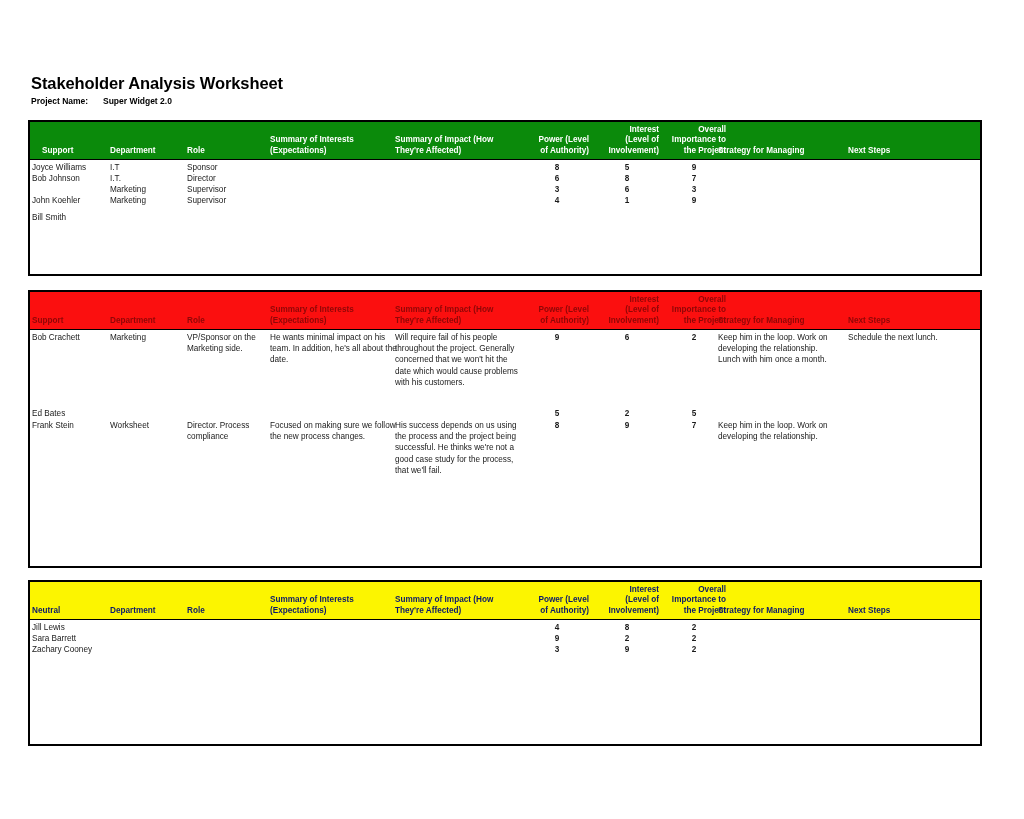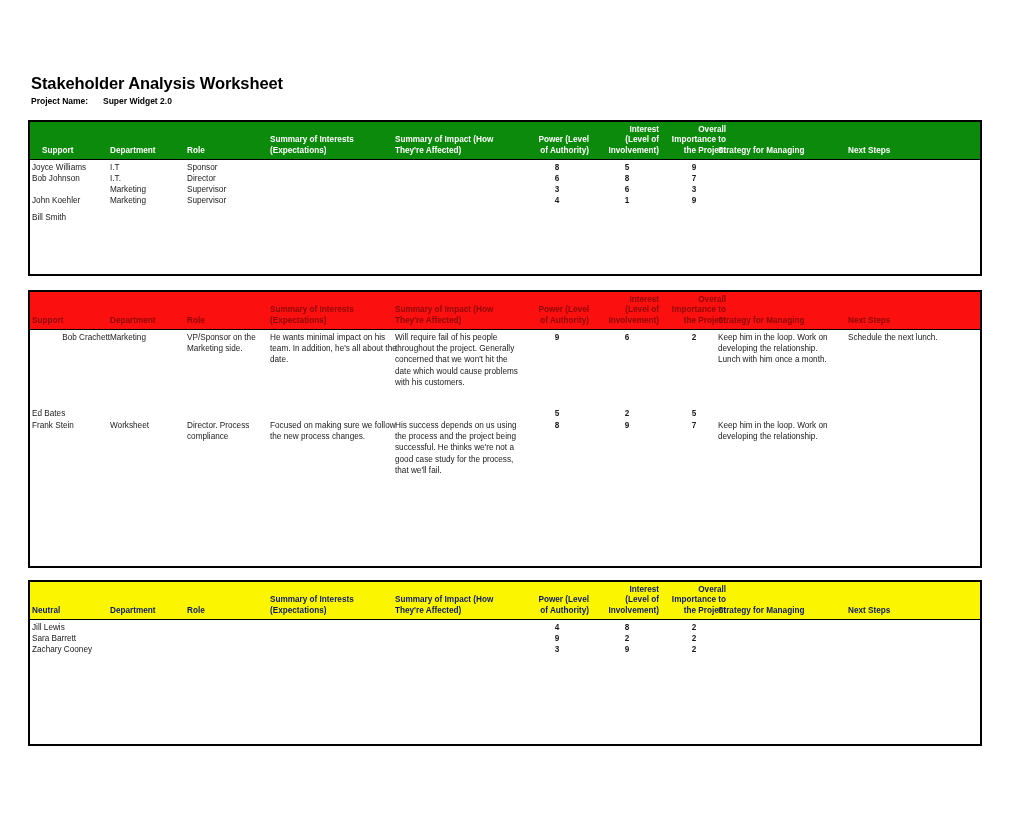--- a/index.html
+++ b/index.html
@@ -176,21 +176,21 @@
         <div class="hdr-cell" style="left: 240px; width: 128px;">Summary of Interests<br>(Expectations)</div>
         <div class="hdr-cell" style="left: 365px; width: 128px;">Summary of Impact (How<br>They're Affected)</div>
         <div class="hdr-cell num" style="left: 495px; width: 64px;">Power (Level<br>of Authority)</div>
         <div class="hdr-cell num" style="left: 565px; width: 64px;">Interest<br>(Level of<br>Involvement)</div>
         <div class="hdr-cell num" style="left: 632px; width: 64px;">Overall<br>Importance to<br>the Project</div>
         <div class="hdr-cell" style="left: 688px; width: 124px;">Strategy for Managing</div>
         <div class="hdr-cell" style="left: 818px; width: 130px;">Next Steps</div>
       </div>
     <div class="body-area">
         <div class="row">
-          <div class="cell" style="left: 2px; width: 78px; top: 2px; text-align: right;">Bob Crachett</div>
+          <div class="cell" style="left: 2px; width: 78px; top: 2px;">Bob Crachett</div>
           <div class="cell" style="left: 80px; width: 72px; top: 2px;">Marketing</div>
           <div class="cell" style="left: 157px; width: 78px; top: 2px;">VP/Sponsor on the Marketing side.</div>
           <div class="cell" style="left: 240px; width: 128px; top: 2px;">He wants minimal impact on his team. In addition, he's all about the date.</div>
           <div class="cell" style="left: 365px; width: 128px; top: 2px;">Will require fail of his people throughout the project. Generally concerned that we won't hit the date which would cause problems with his customers.</div>
           <div class="cell num" style="left: 495px; width: 64px; top: 2px;">9</div>
           <div class="cell num" style="left: 565px; width: 64px; top: 2px;">6</div>
           <div class="cell num" style="left: 632px; width: 64px; top: 2px;">2</div>
           <div class="cell" style="left: 688px; width: 124px; top: 2px;">Keep him in the loop. Work on developing the relationship. Lunch with him once a month.</div>
           <div class="cell" style="left: 818px; width: 130px; top: 2px;">Schedule the next lunch.</div>
         </div>

